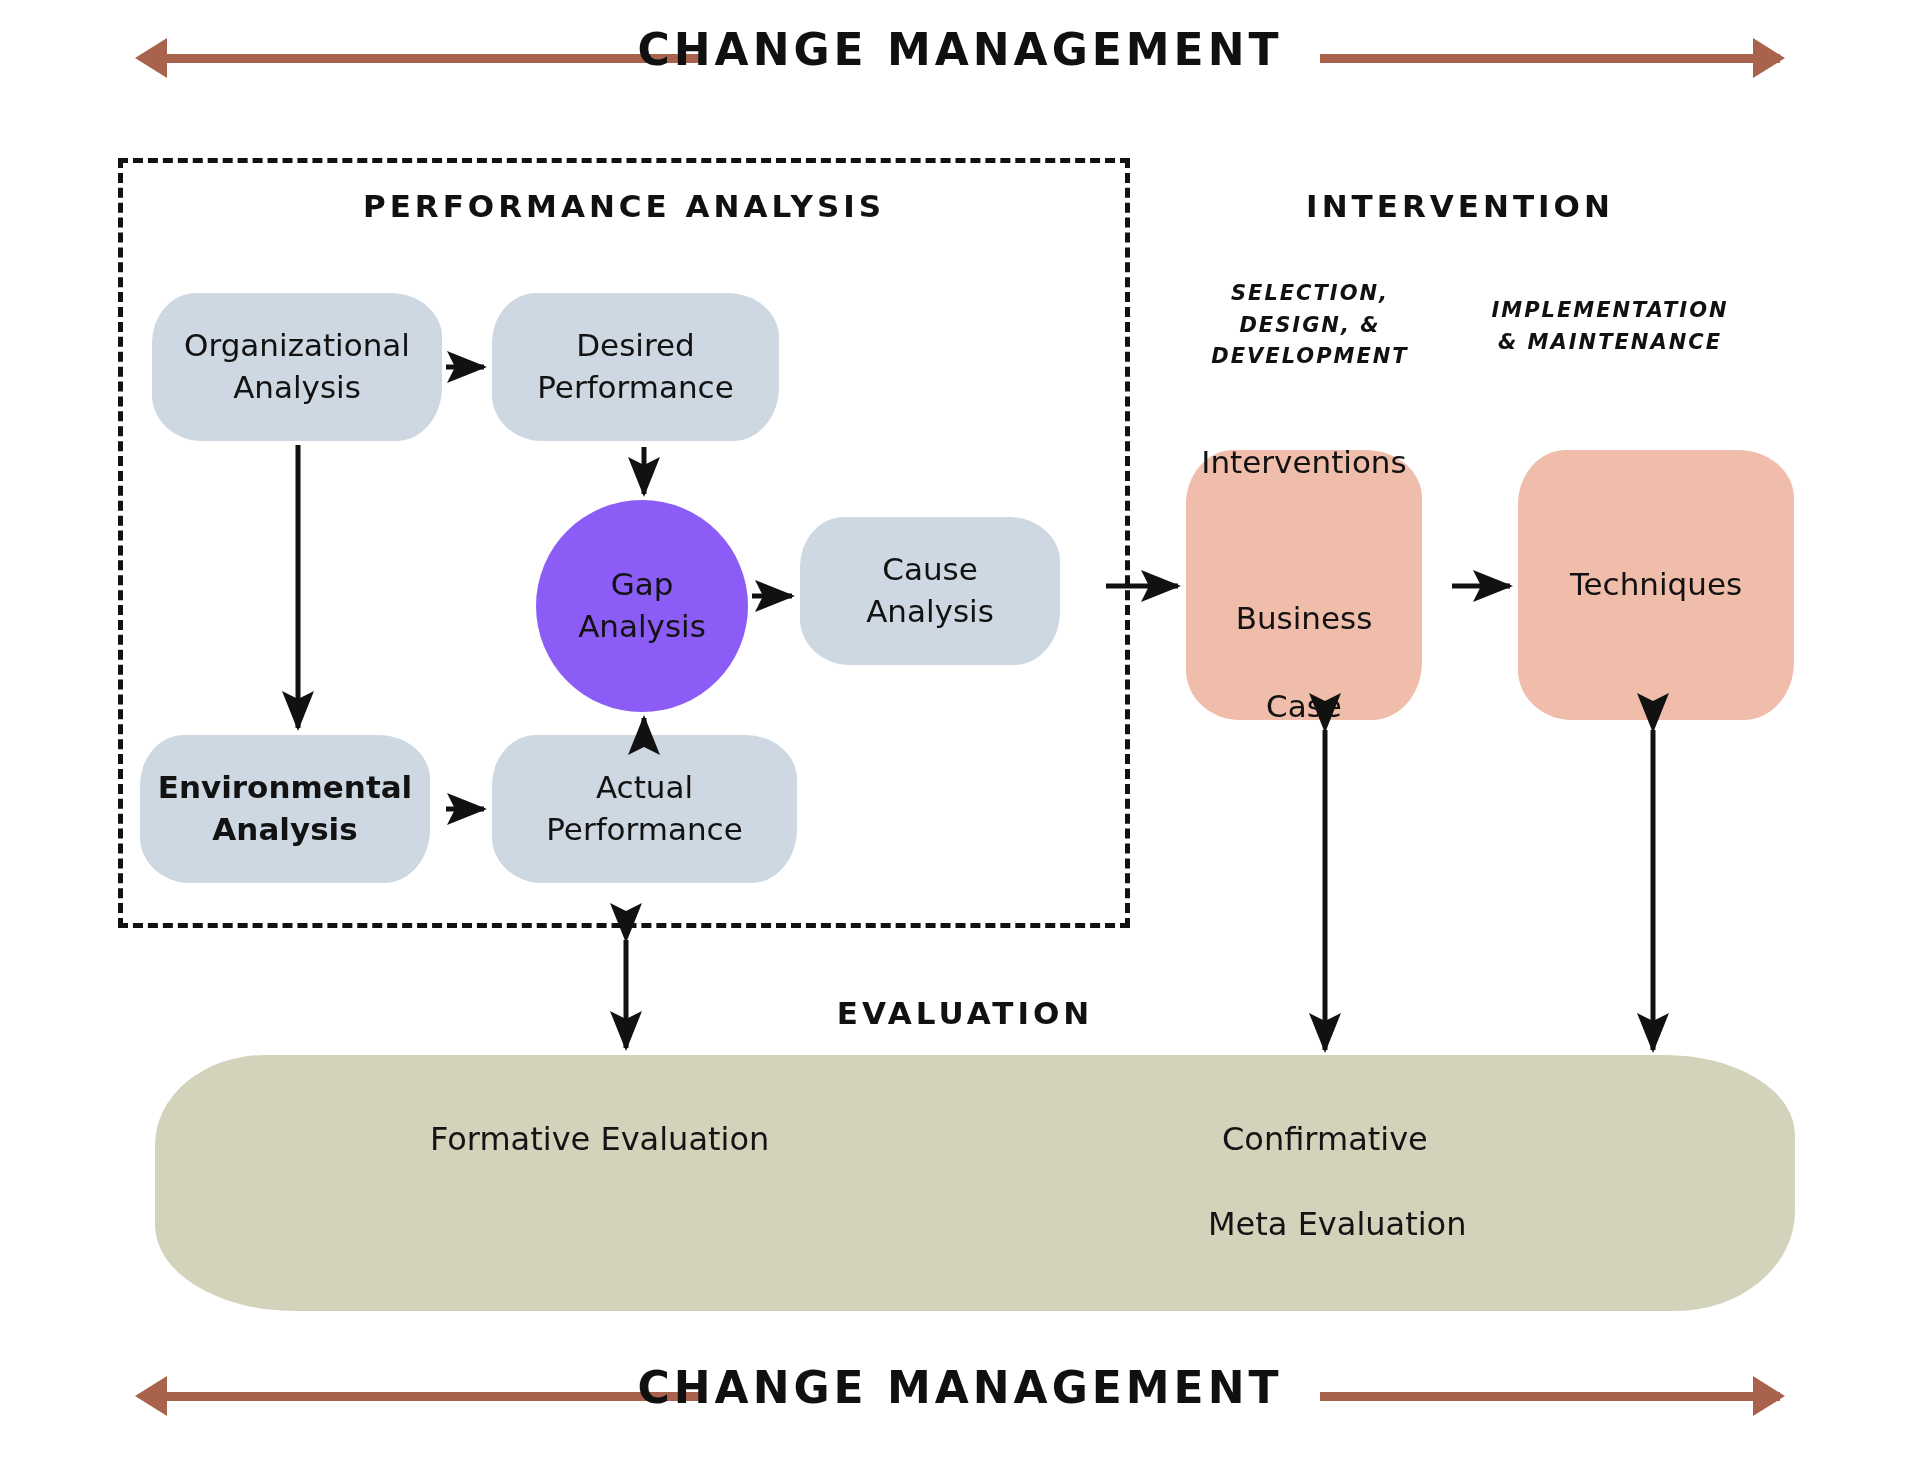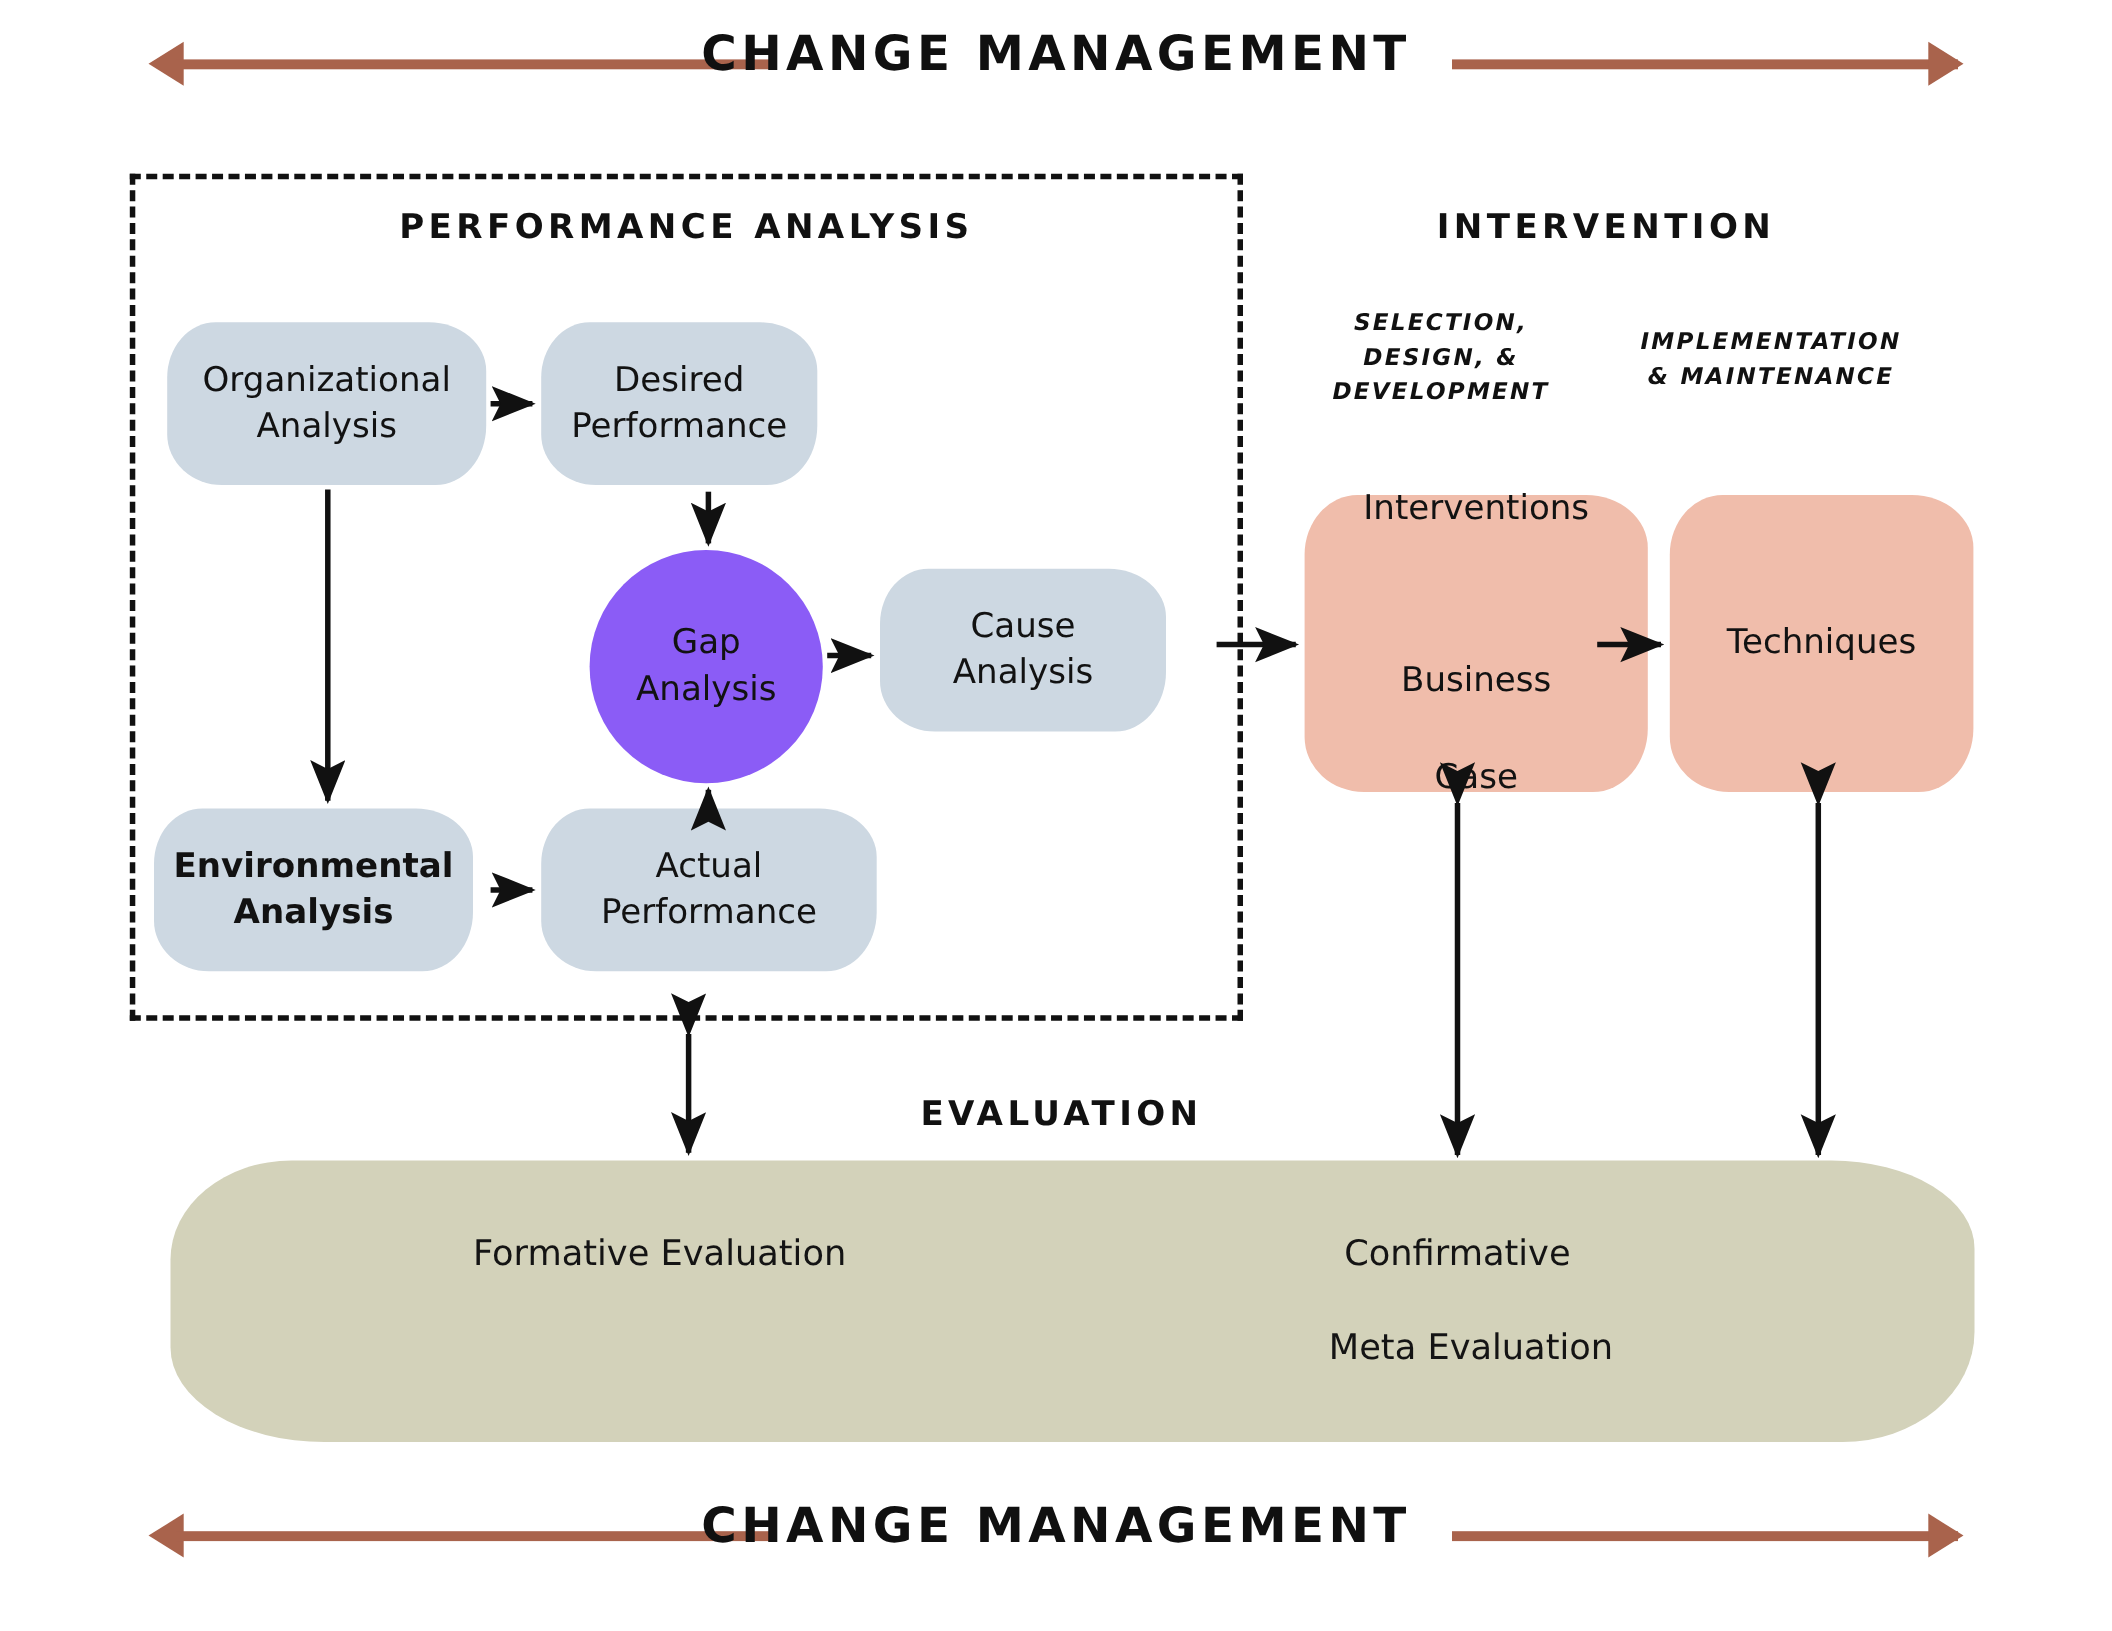--- a/index.html
+++ b/index.html
@@ -90,36 +90,36 @@
   <div class="sub-head" style="left:1185px;top:278px;width:250px;white-space:pre-line;">SELECTION,
 DESIGN, &amp;
 DEVELOPMENT</div>
 
   <div class="sub-head" style="left:1460px;top:295px;width:300px;white-space:pre-line;">IMPLEMENTATION
 &amp; MAINTENANCE</div>
 
   <div class="node blue-box" style="left:152px;top:293px;width:290px;height:148px;white-space:pre-line;">Organizational
 Analysis</div>
 
-  <div class="node blue-box" style="left:492px;top:293px;width:251px;height:148px;white-space:pre-line;">Desired
+  <div class="node blue-box" style="left:492px;top:293px;width:287px;height:148px;white-space:pre-line;">Desired
 Performance</div>
 
   <div class="node blue-circle" style="left:536px;top:500px;width:212px;height:212px;white-space:pre-line;">Gap
 Analysis</div>
 
   <div class="node blue-box" style="left:800px;top:517px;width:260px;height:148px;white-space:pre-line;">Cause
 Analysis</div>
 
   <div class="node blue-box" style="left:140px;top:735px;width:290px;height:148px;white-space:pre-line;font-weight:bold;">Environmental
 Analysis</div>
 
   <div class="node blue-box" style="left:492px;top:735px;width:305px;height:148px;white-space:pre-line;">Actual
 Performance</div>
 
-  <div class="node pink-box" style="left:1186px;top:450px;width:312px;height:270px;flex-direction:column;gap:47px;">
+  <div class="node pink-box" style="left:1186px;top:450px;width:236px;height:270px;flex-direction:column;gap:47px;">
     <span>Interventions</span>
     <span class="divider-dash"></span>
     <span>Business</span>
     <span>Case</span>
   </div>
 
   <div class="node pink-box" style="left:1518px;top:450px;width:276px;height:270px;">Techniques</div>
 
   <div class="section-head" style="left:820px;top:995px;width:290px;">EVALUATION</div>
 

